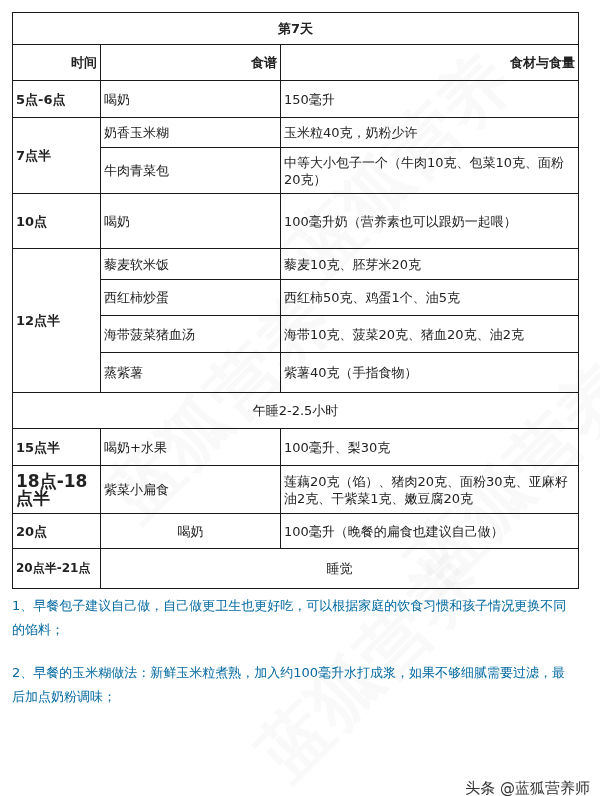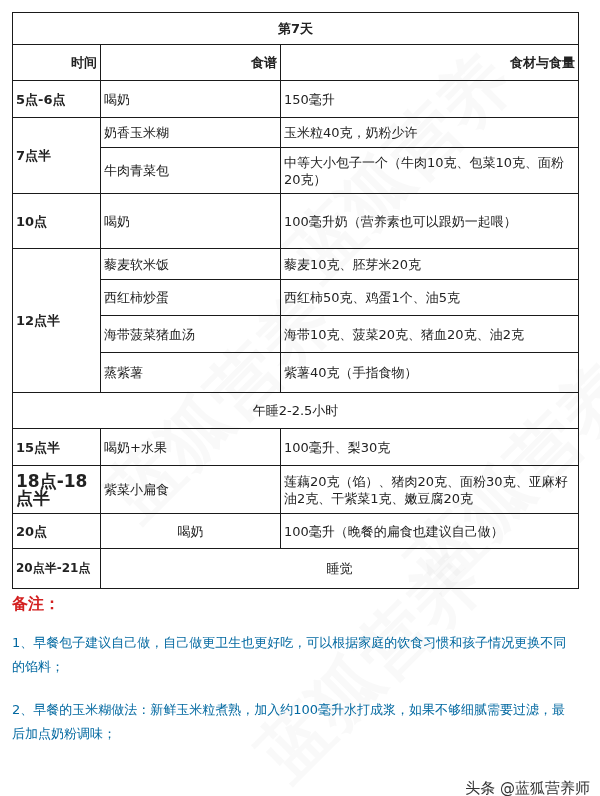--- a/index.html
+++ b/index.html
@@ -99,18 +99,17 @@
     <td>100毫升（晚餐的扁食也建议自己做）</td>
   </tr>
   <tr style="height:40px">
     <td class="time" style="font-size:12px;">20点半-21点</td>
     <td class="center" colspan="2">睡觉</td>
   </tr>
 </tbody>
   </table>
 
 <div class="notes">
-  <div class="notes-title">备注：</div>
   <div class="note">1、早餐包子建议自己做，自己做更卫生也更好吃，可以根据家庭的饮食习惯和孩子情况更换不同的馅料；</div>
   <div class="note">2、早餐的玉米糊做法：新鲜玉米粒煮熟，加入约100毫升水打成浆，如果不够细腻需要过滤，最后加点奶粉调味；</div>
 </div>
 
 <div class="credit">头条 @蓝狐营养师</div>
 
 </body></html>

